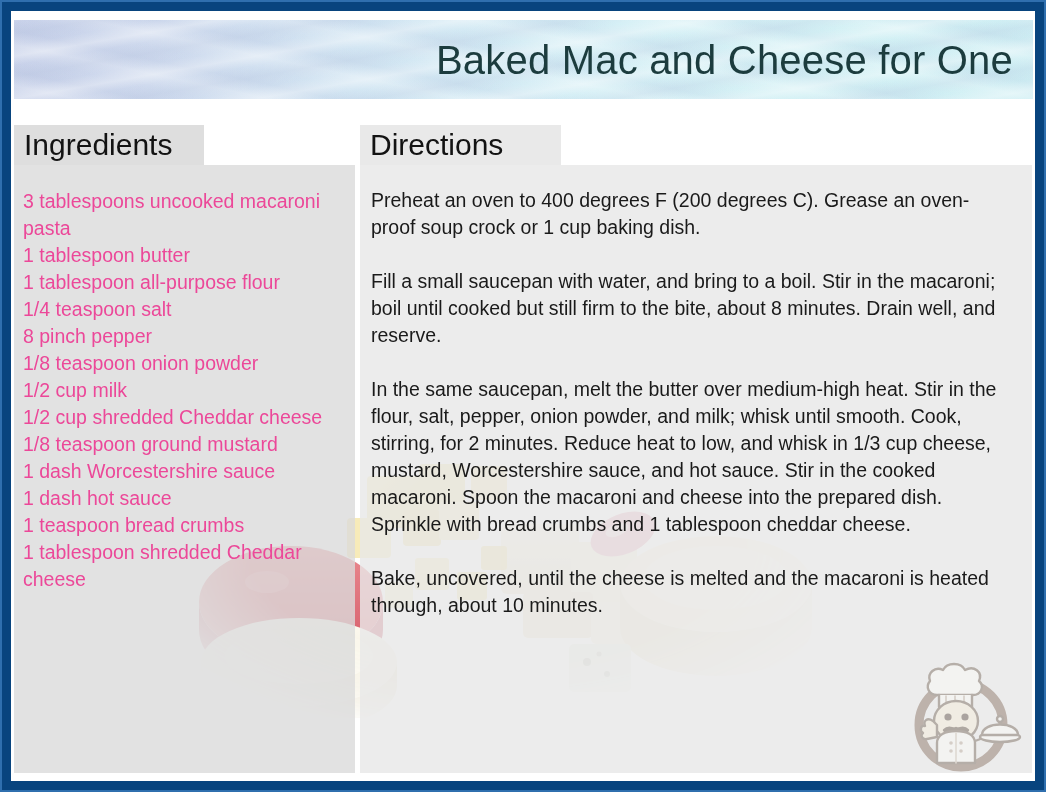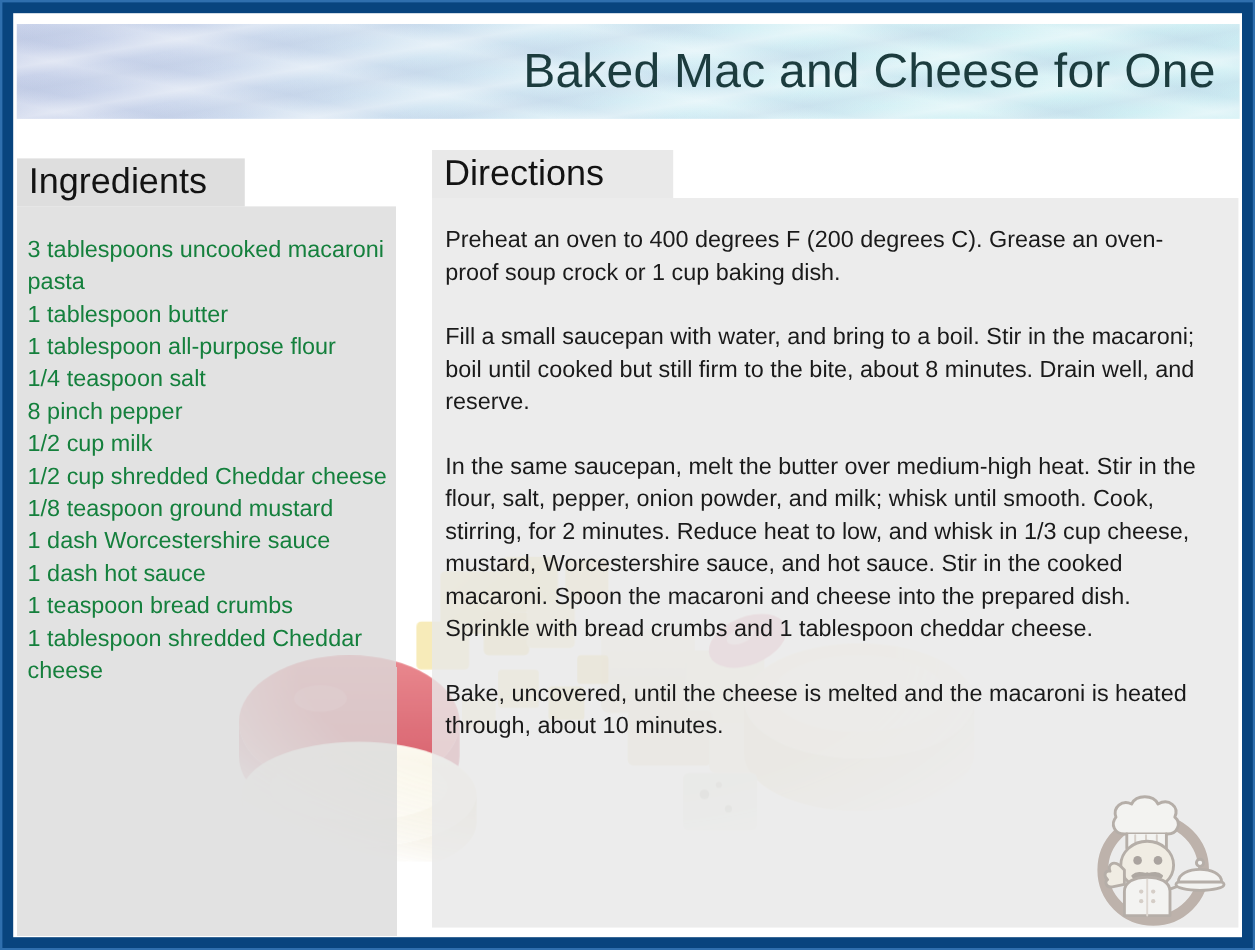--- a/index.html
+++ b/index.html
@@ -120,39 +120,38 @@
     left: 0;
     top: 40px;
     right: 0;
     bottom: 0;
   }
 
   
   .ingredients-panel {
     left: 3px;
     top: 114px;
-    width: 316px;
+    width: 341px;
     height: 648px;
-    margin-top: 7px;
   }
   .ingredients-panel .panel-head {
     width: 190px;
     background: rgba(219,219,219,0.93);
   }
   .ingredients-panel .panel-body {
     background: rgba(219,219,219,0.80);
   }
   .ingredients-list {
     position: absolute;
     left: 9px;
     top: 23px;
     right: 6px;
     font-size: 19.5px;
     line-height: 27px;
-    color: #15803d;
+    color: #ec4899;
   }
   .ingredient-item { margin: 0; }
 
   
   .directions-panel {
     left: 349px;
     top: 114px;
     width: 672px;
     height: 648px;
   }
@@ -284,20 +283,21 @@
       <div class="panel-head">
         <div class="panel-head-label">Ingredients</div>
       </div>
       <div class="panel-body">
         <div class="ingredients-list">
           <p class="ingredient-item">3 tablespoons uncooked macaroni pasta</p>
           <p class="ingredient-item">1 tablespoon butter</p>
           <p class="ingredient-item">1 tablespoon all-purpose flour</p>
           <p class="ingredient-item">1/4 teaspoon salt</p>
           <p class="ingredient-item">8 pinch pepper</p>
+          <p class="ingredient-item">1/8 teaspoon onion powder</p>
           <p class="ingredient-item">1/2 cup milk</p>
           <p class="ingredient-item">1/2 cup shredded Cheddar cheese</p>
           <p class="ingredient-item">1/8 teaspoon ground mustard</p>
           <p class="ingredient-item">1 dash Worcestershire sauce</p>
           <p class="ingredient-item">1 dash hot sauce</p>
           <p class="ingredient-item">1 teaspoon bread crumbs</p>
           <p class="ingredient-item">1 tablespoon shredded Cheddar cheese</p>
         </div>
       </div>
     </div>

